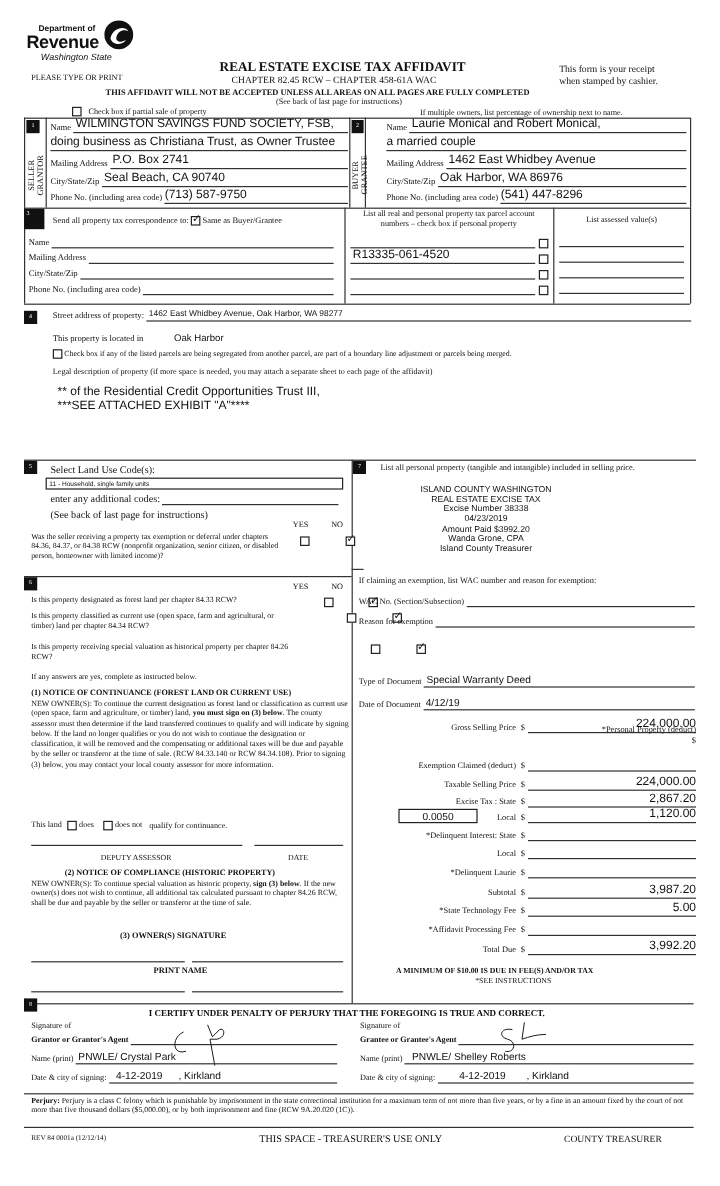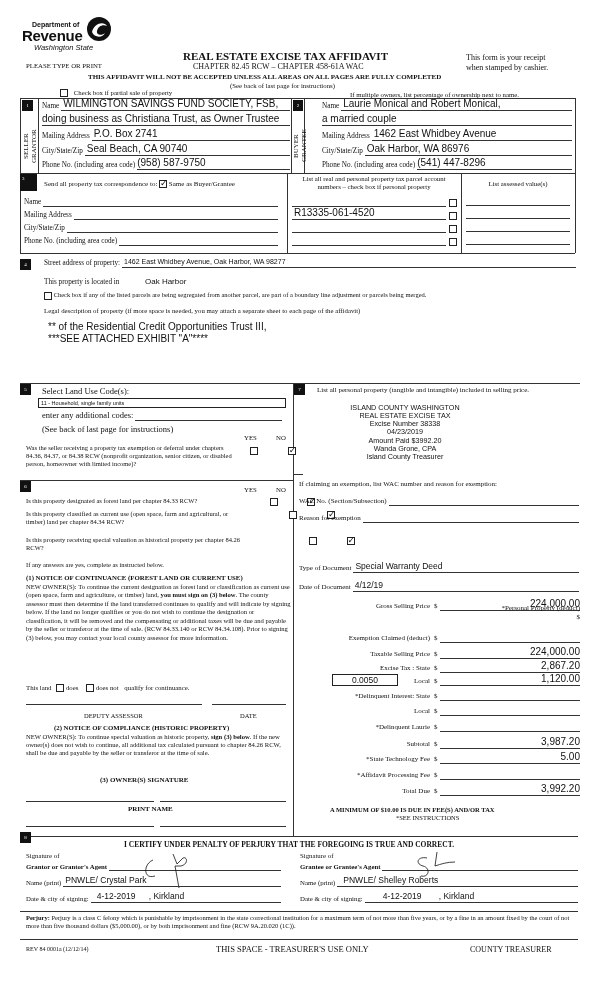--- a/index.html
+++ b/index.html
@@ -85,21 +85,21 @@
     </div>
   <div class="row" style="left:42px;top:146px;width:248px;">
       <span class="lbl">City/State/Zip</span>
       <div class="line">
         <span class="v">Seal Beach, CA 90740</span>
       </div>
     </div>
   <div class="row" style="left:42px;top:160px;width:248px;">
       <span class="lbl">Phone No. (including area code)</span>
       <div class="line">
-        <span class="v" style="left:0;">(958) 587-9750</span>
+        <span class="v" style="left:0;">(713) 587-9750</span>
       </div>
     </div>
 </div>
 
 <div class="secnum" style="left:293px;top:100px;width:10px;">2</div>
 <div class="vert" style="left:292px;top:122px;height:48px;width:12px;">
   <span>BUYER</span> <span>GRANTEE</span>
 </div>
 
 <div>

